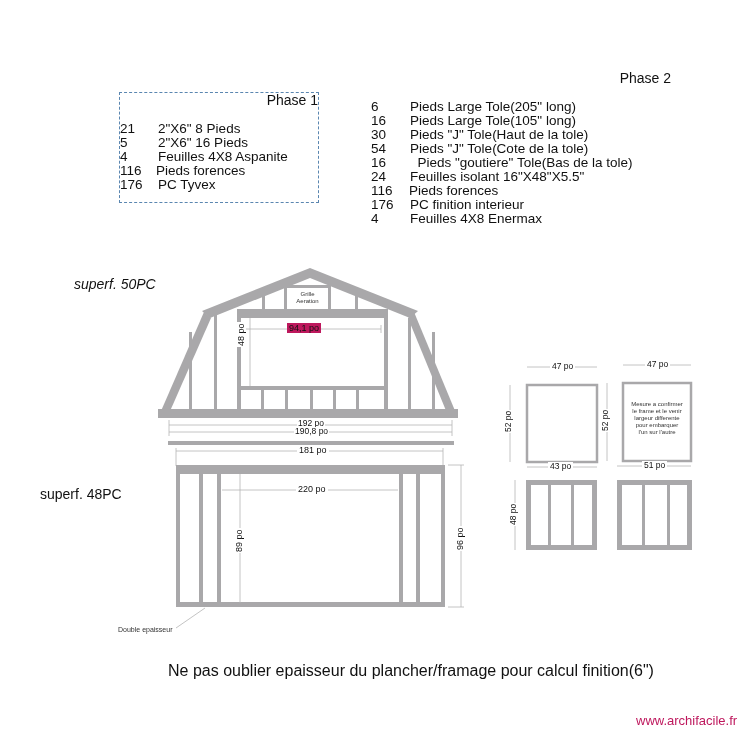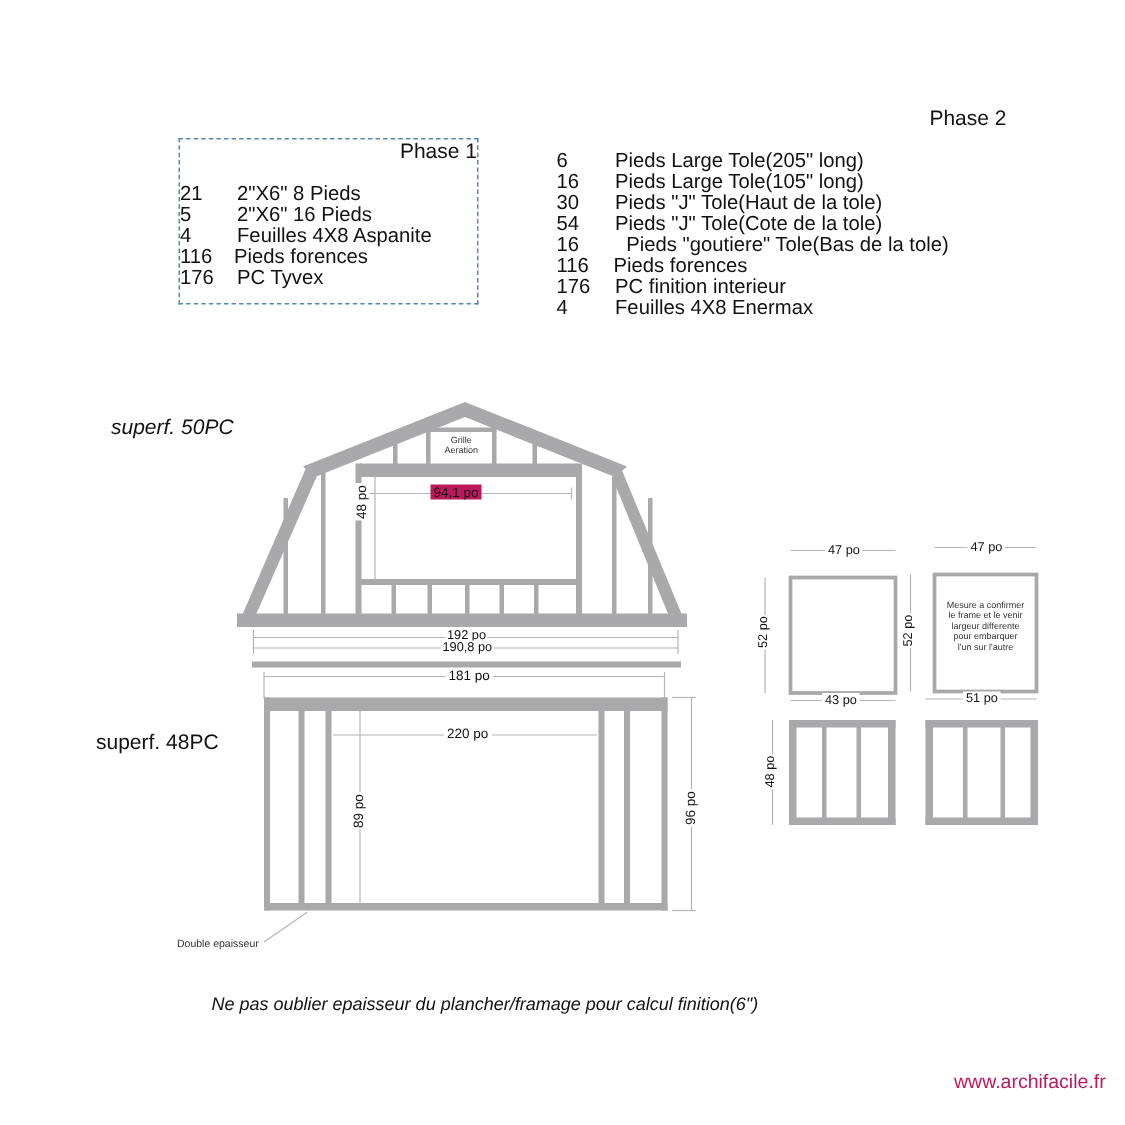--- a/index.html
+++ b/index.html
@@ -9,21 +9,21 @@
   .phase1 { left: 119px; top: 92px; width: 200px; height: 111px;
             border: 1px dashed #5a86b0; box-sizing: border-box; }
   .phase-title { font-size: 14px; line-height: 15px; text-align: right; }
   .mat-list { margin-top: 14px; }
   .mat-row { display: flex; font-size: 13.5px; line-height: 14px; white-space: nowrap; }
   .mat-qty { width: 38px; flex: none; }
   .p2 .mat-qty { width: 39px; }
   .phase1 .mat-row .mat-qty { width: 38px; }
   .phase2 { left: 371px; top: 71px; width: 300px; }
   .surf { font-size: 14px; }
-  .note { left: 141px; top: 662px; font-size: 12px; font-style: italic; }
+  .note { left: 168px; top: 662px; font-size: 16px; }
   .watermark { left: 636px; top: 713px; font-size: 13px; color: #be185d; }
   .dbl { left: 118px; top: 626px; font-size: 7px; color: #333; }
   .grille { font-size: 6px; text-align: center; line-height: 7px; color: #333; }
   .winnote { font-size: 6px; text-align: center; line-height: 7px; color: #333; }
 </style>
 </head>
 <body>
 
 <div class="abs phase1">
   <div class="phase-title">Phase 1</div>
@@ -68,36 +68,40 @@
       </div>
     <div class="mat-row">
         <span class="mat-qty">54</span>
         <span>Pieds "J" Tole(Cote de la tole)</span>
       </div>
     <div class="mat-row">
         <span class="mat-qty">16</span>
         <span style="white-space:pre">  Pieds "goutiere" Tole(Bas de la tole)</span>
       </div>
     <div class="mat-row">
+        <span class="mat-qty">24</span>
+        <span>Feuilles isolant 16"X48"X5.5"</span>
+      </div>
+    <div class="mat-row">
         <span class="mat-qty" style="width:38px">116</span>
         <span>Pieds forences</span>
       </div>
     <div class="mat-row">
         <span class="mat-qty">176</span>
         <span>PC finition interieur</span>
       </div>
     <div class="mat-row">
         <span class="mat-qty">4</span>
         <span>Feuilles 4X8 Enermax</span>
       </div>
   </div>
 </div>
 
 <div class="abs surf" style="left:74px; top:276px;font-style:italic;">superf. 50PC</div>
-<div class="abs surf" style="left:64px; top:486px;">superf. 48PC</div>
+<div class="abs surf" style="left:40px; top:486px;">superf. 48PC</div>
 
 <svg class="abs" style="left:0; top:0;" width="750" height="750" viewBox="0 0 750 750">
 
   <g fill="#a9a8aa" stroke="none">
 
     <polygon points="158,418 167,418 211,318 204,312"></polygon>
 
     <polygon points="458,418 449,418 408,318 414,312"></polygon>
 
     <polygon points="202,311 310,268 310,278 210,318"></polygon>

